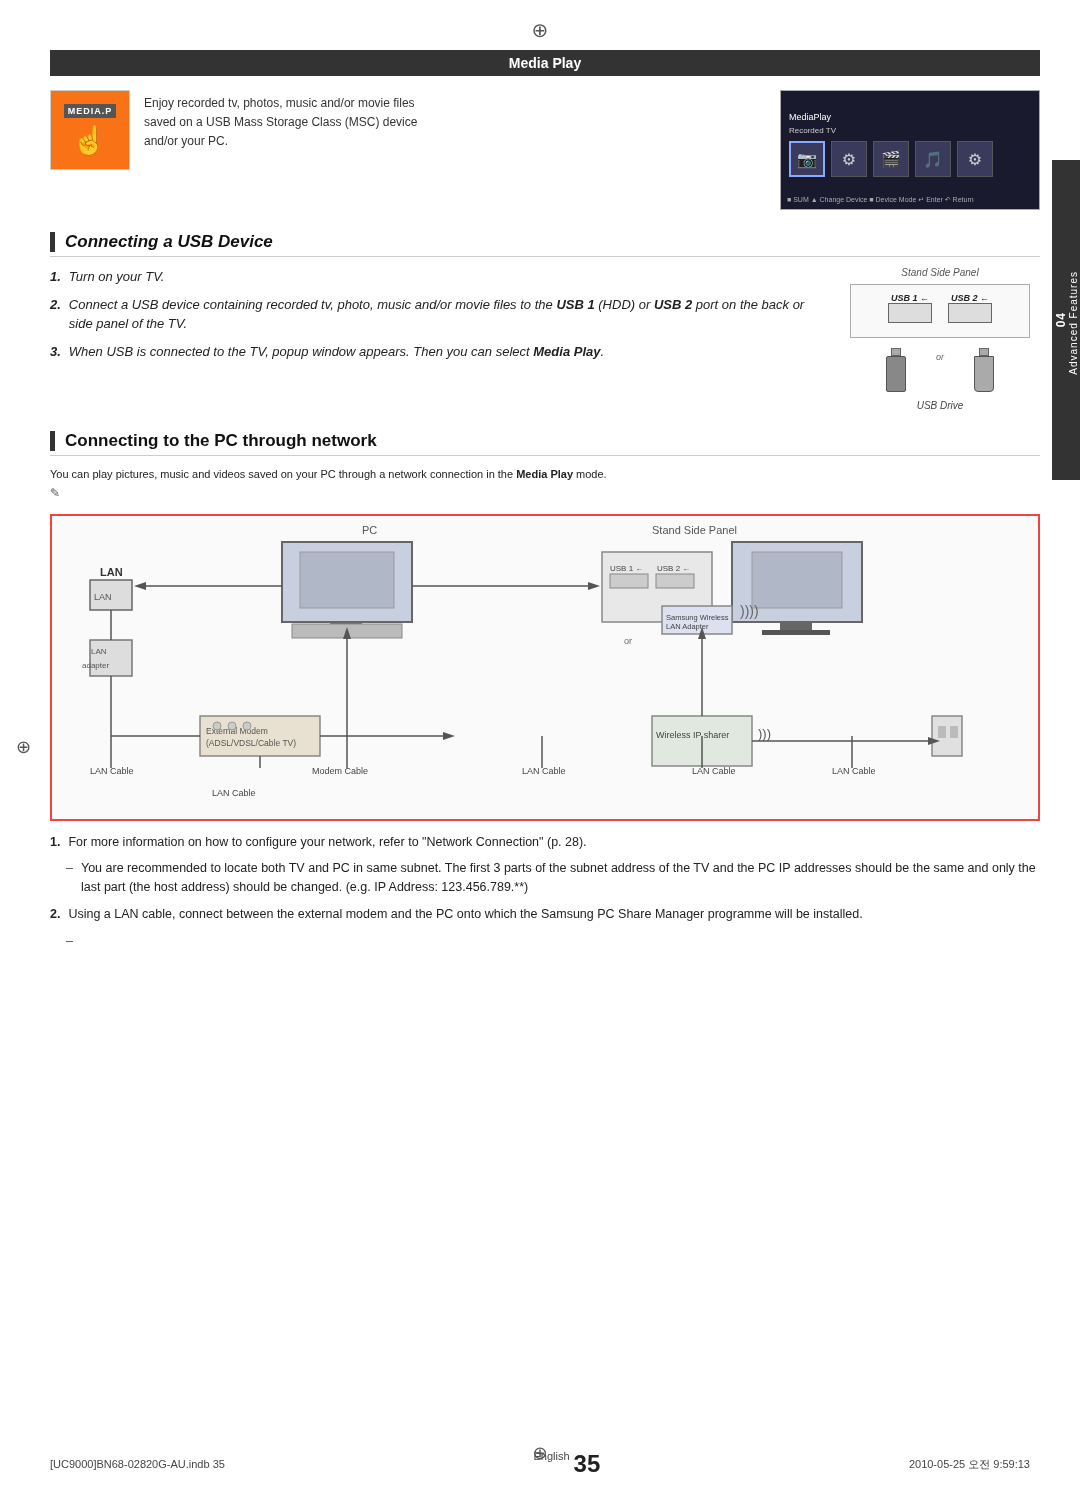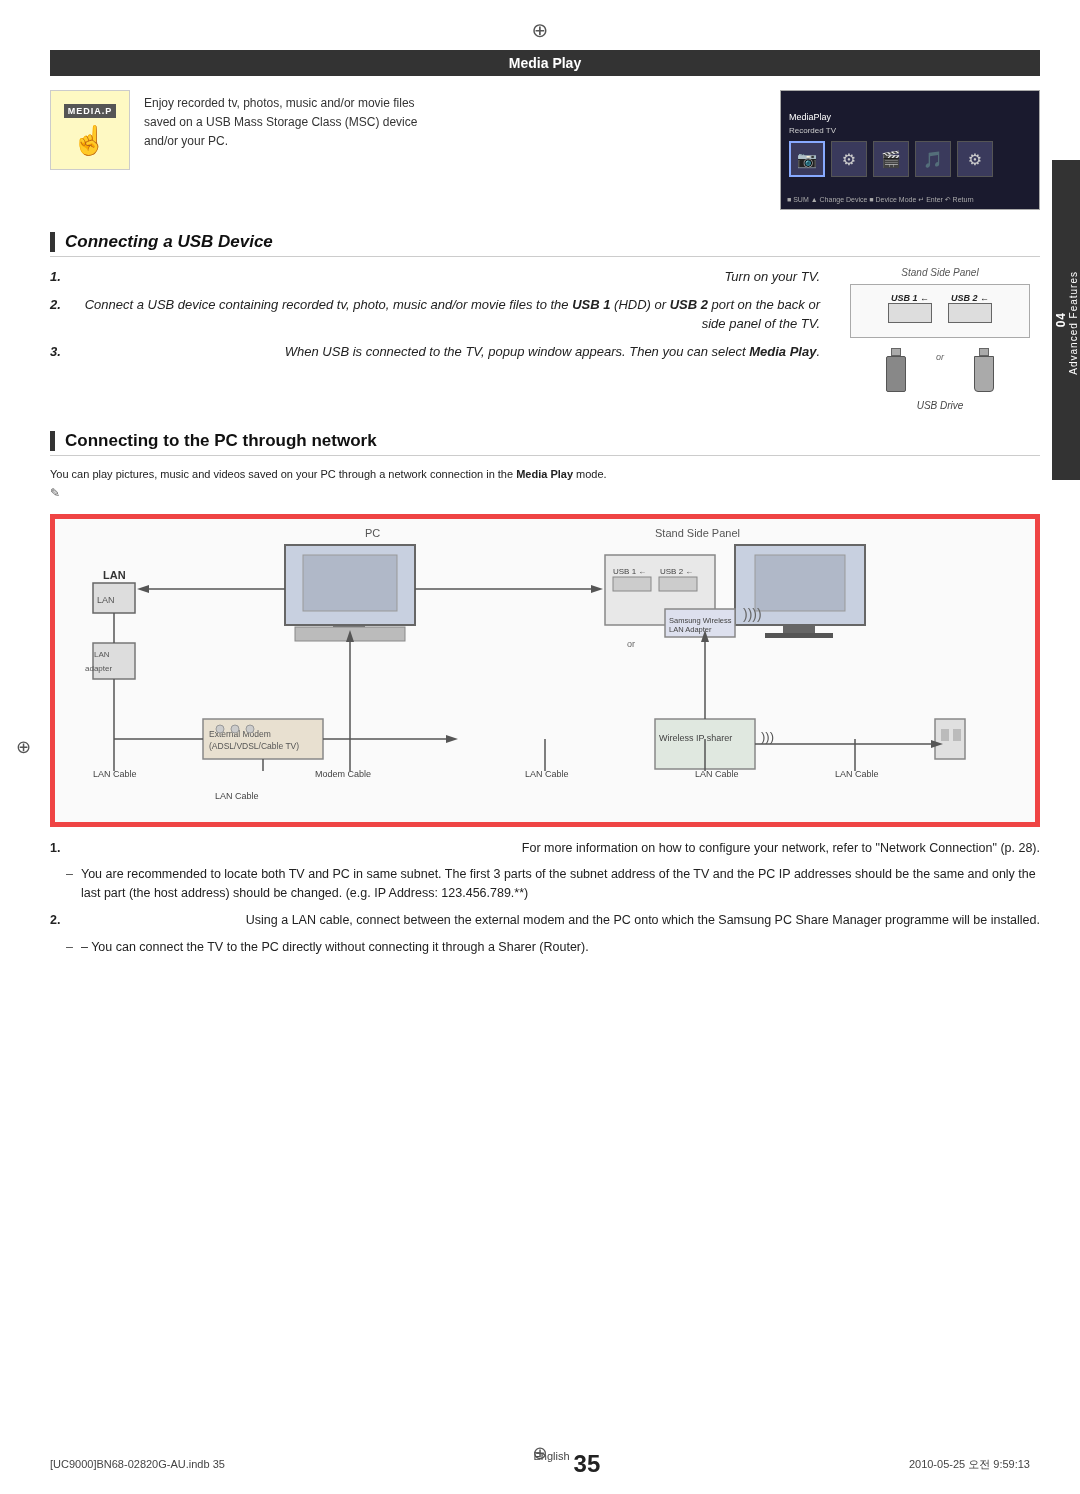--- a/index.html
+++ b/index.html
@@ -93,21 +93,21 @@
 
     .media-button-img {
       width: 80px;
       height: 80px;
       border: 1px solid #ccc;
       display: flex;
       align-items: center;
       justify-content: center;
       flex-direction: column;
       flex-shrink: 0;
-      background: #fef9c3;
+      background: #f97316;
       position: relative;
     }
 
     .media-button-label {
       background: #555;
       color: #fff;
       font-size: 9px;
       font-weight: bold;
       padding: 2px 4px;
       margin-bottom: 6px;
@@ -231,21 +231,20 @@
       font-size: 13px;
     }
 
     .step-number {
       font-weight: bold;
       flex-shrink: 0;
     }
 
     .step-text {
       flex: 1;
-      text-align: right;
     }
 
     .step-text strong {
       font-weight: bold;
     }
 
     
     .usb-diagram {
       width: 200px;
       flex-shrink: 0;
@@ -405,21 +404,21 @@
     }
 
     .page-number-big {
       font-size: 24px;
       font-weight: bold;
       color: #222;
     }
 
     
     .network-svg-container {
-      border: 5px solid #ef4444;
+      border: 2px solid #ef4444;
       margin: 12px 0;
       background: #fafafa;
       width: 100%;
     }
   </style>
 </head>
 <body>
 
 <div class="page-container">
 
@@ -636,21 +635,20 @@
         <div class="bullet-item">
           <span class="bullet-dash">–</span>
           <span>You are recommended to locate both TV and PC in same subnet. The first 3 parts of the subnet address of the TV and the PC IP addresses should be the same and only the last part (the host address) should be changed. (e.g. IP Address: 123.456.789.**)</span>
         </div>
         <div class="bullet-item">
           <span class="step-number">2.</span>
           <span class="step-text">Using a LAN cable, connect between the external modem and the PC onto which the Samsung PC Share Manager programme will be installed.</span>
         </div>
         <div class="bullet-item">
           <span class="bullet-dash">–</span>
-          <span>– You can connect the TV to the PC directly without connecting it through a Sharer (Router).</span>
         </div>
       </div>
     </div>
   </div>
 
   <div class="page-footer">
     <span class="page-number-text">[UC9000]BN68-02820G-AU.indb  35</span>
     <div class="page-number-area">
       <span class="page-number-text">English</span>
       <span class="page-number-big">35</span>

